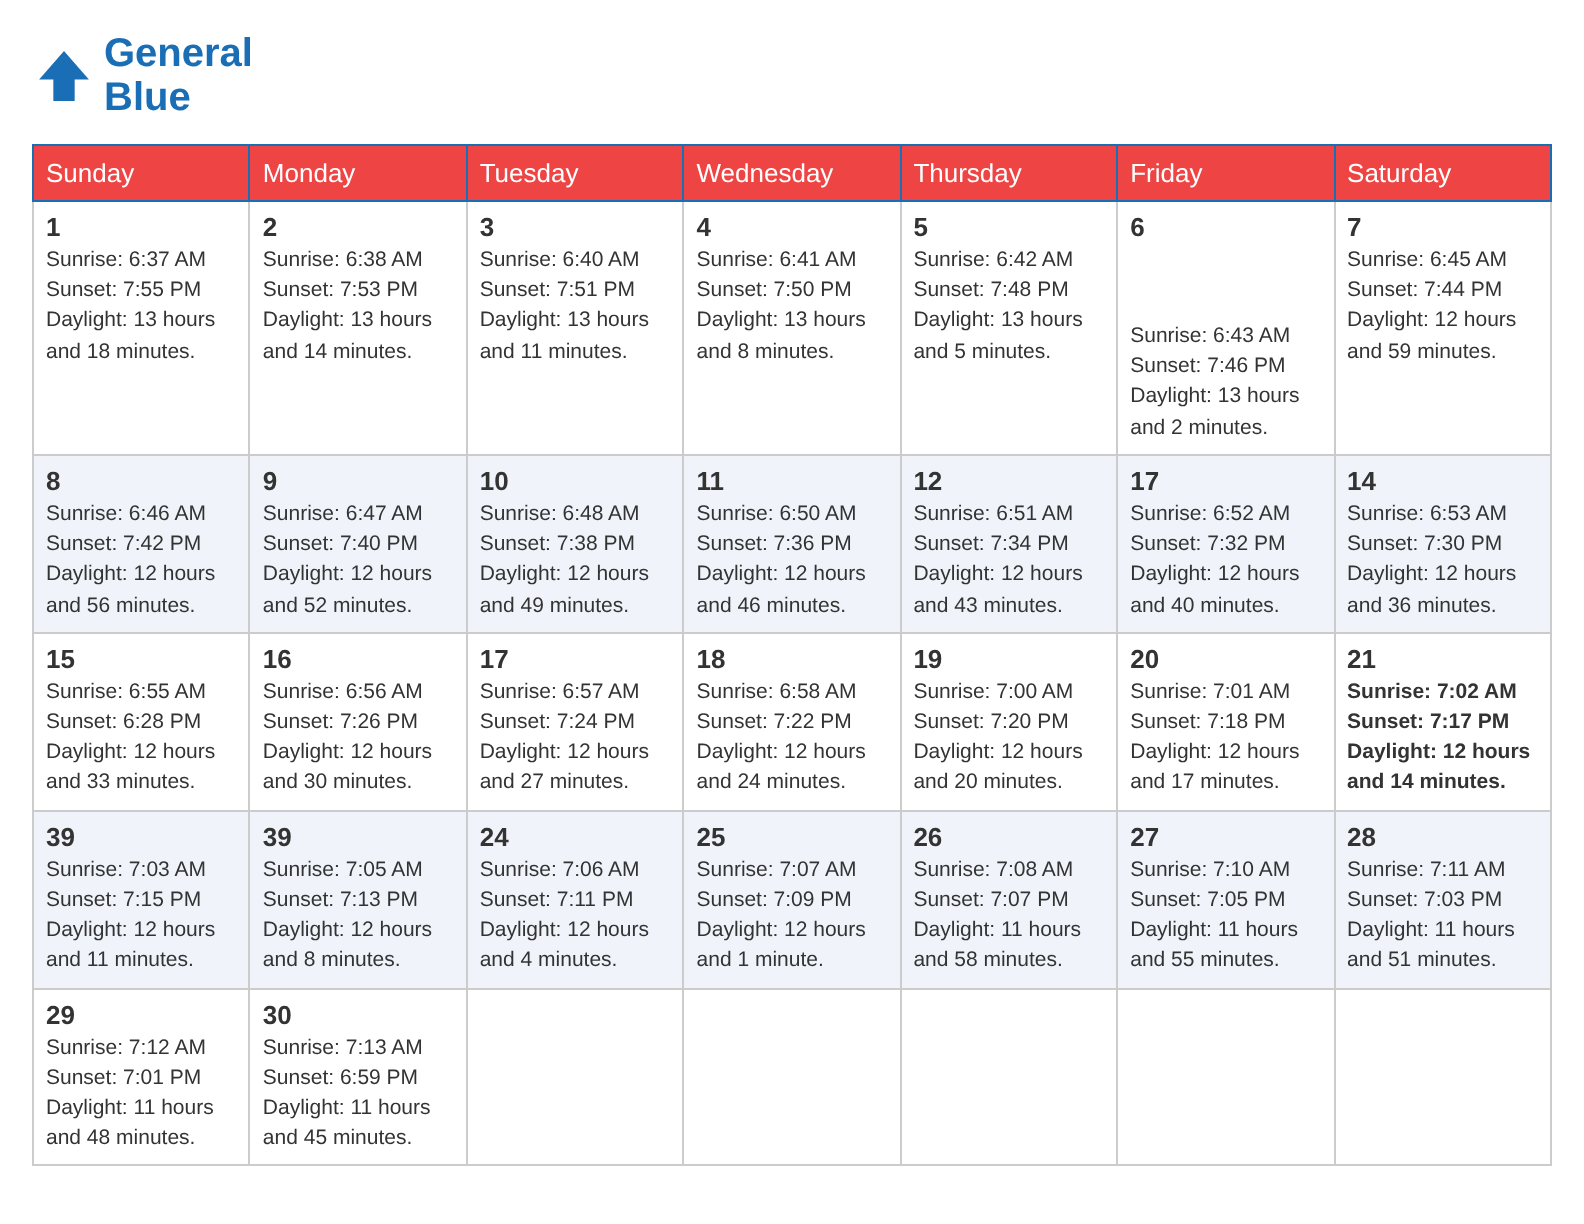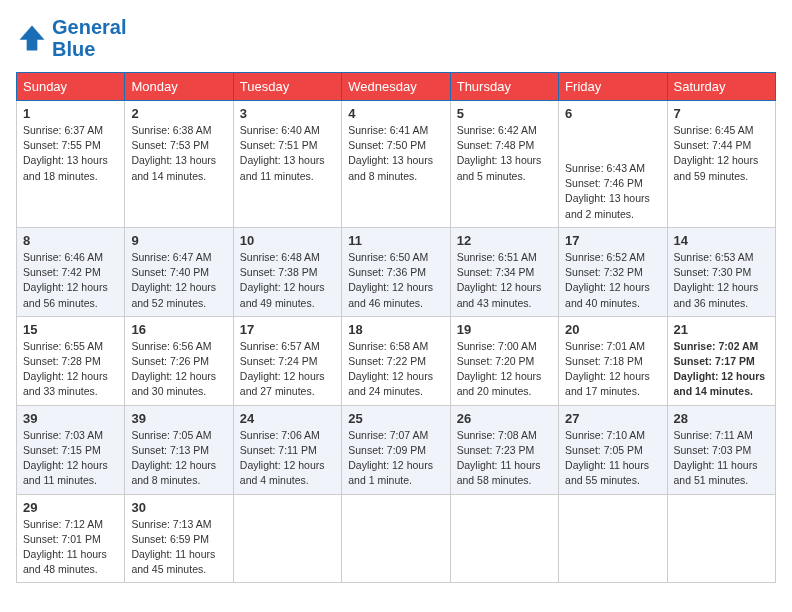--- a/index.html
+++ b/index.html
@@ -211,21 +211,21 @@
           <span class="day-number">14</span>
           <div class="day-info" style="white-space: pre-line;">Sunrise: 6:53 AM
 Sunset: 7:30 PM
 Daylight: 12 hours and 36 minutes.</div>
         </td>
       </tr>
       <tr>
         <td>
           <span class="day-number">15</span>
           <div class="day-info" style="white-space: pre-line;">Sunrise: 6:55 AM
-Sunset: 7:28 PM
+Sunset: 6:28 PM
 Daylight: 12 hours and 33 minutes.</div>
         </td>
         <td>
           <span class="day-number">16</span>
           <div class="day-info" style="white-space: pre-line;">Sunrise: 6:56 AM
 Sunset: 7:26 PM
 Daylight: 12 hours and 30 minutes.</div>
         </td>
         <td>
           <span class="day-number">17</span>
@@ -279,21 +279,21 @@
         </td>
         <td>
           <span class="day-number">25</span>
           <div class="day-info" style="white-space: pre-line;">Sunrise: 7:07 AM
 Sunset: 7:09 PM
 Daylight: 12 hours and 1 minute.</div>
         </td>
         <td>
           <span class="day-number">26</span>
           <div class="day-info" style="white-space: pre-line;">Sunrise: 7:08 AM
-Sunset: 7:23 PM
+Sunset: 7:07 PM
 Daylight: 11 hours and 58 minutes.</div>
         </td>
         <td>
           <span class="day-number">27</span>
           <div class="day-info" style="white-space: pre-line;">Sunrise: 7:10 AM
 Sunset: 7:05 PM
 Daylight: 11 hours and 55 minutes.</div>
         </td>
         <td>
           <span class="day-number">28</span>

